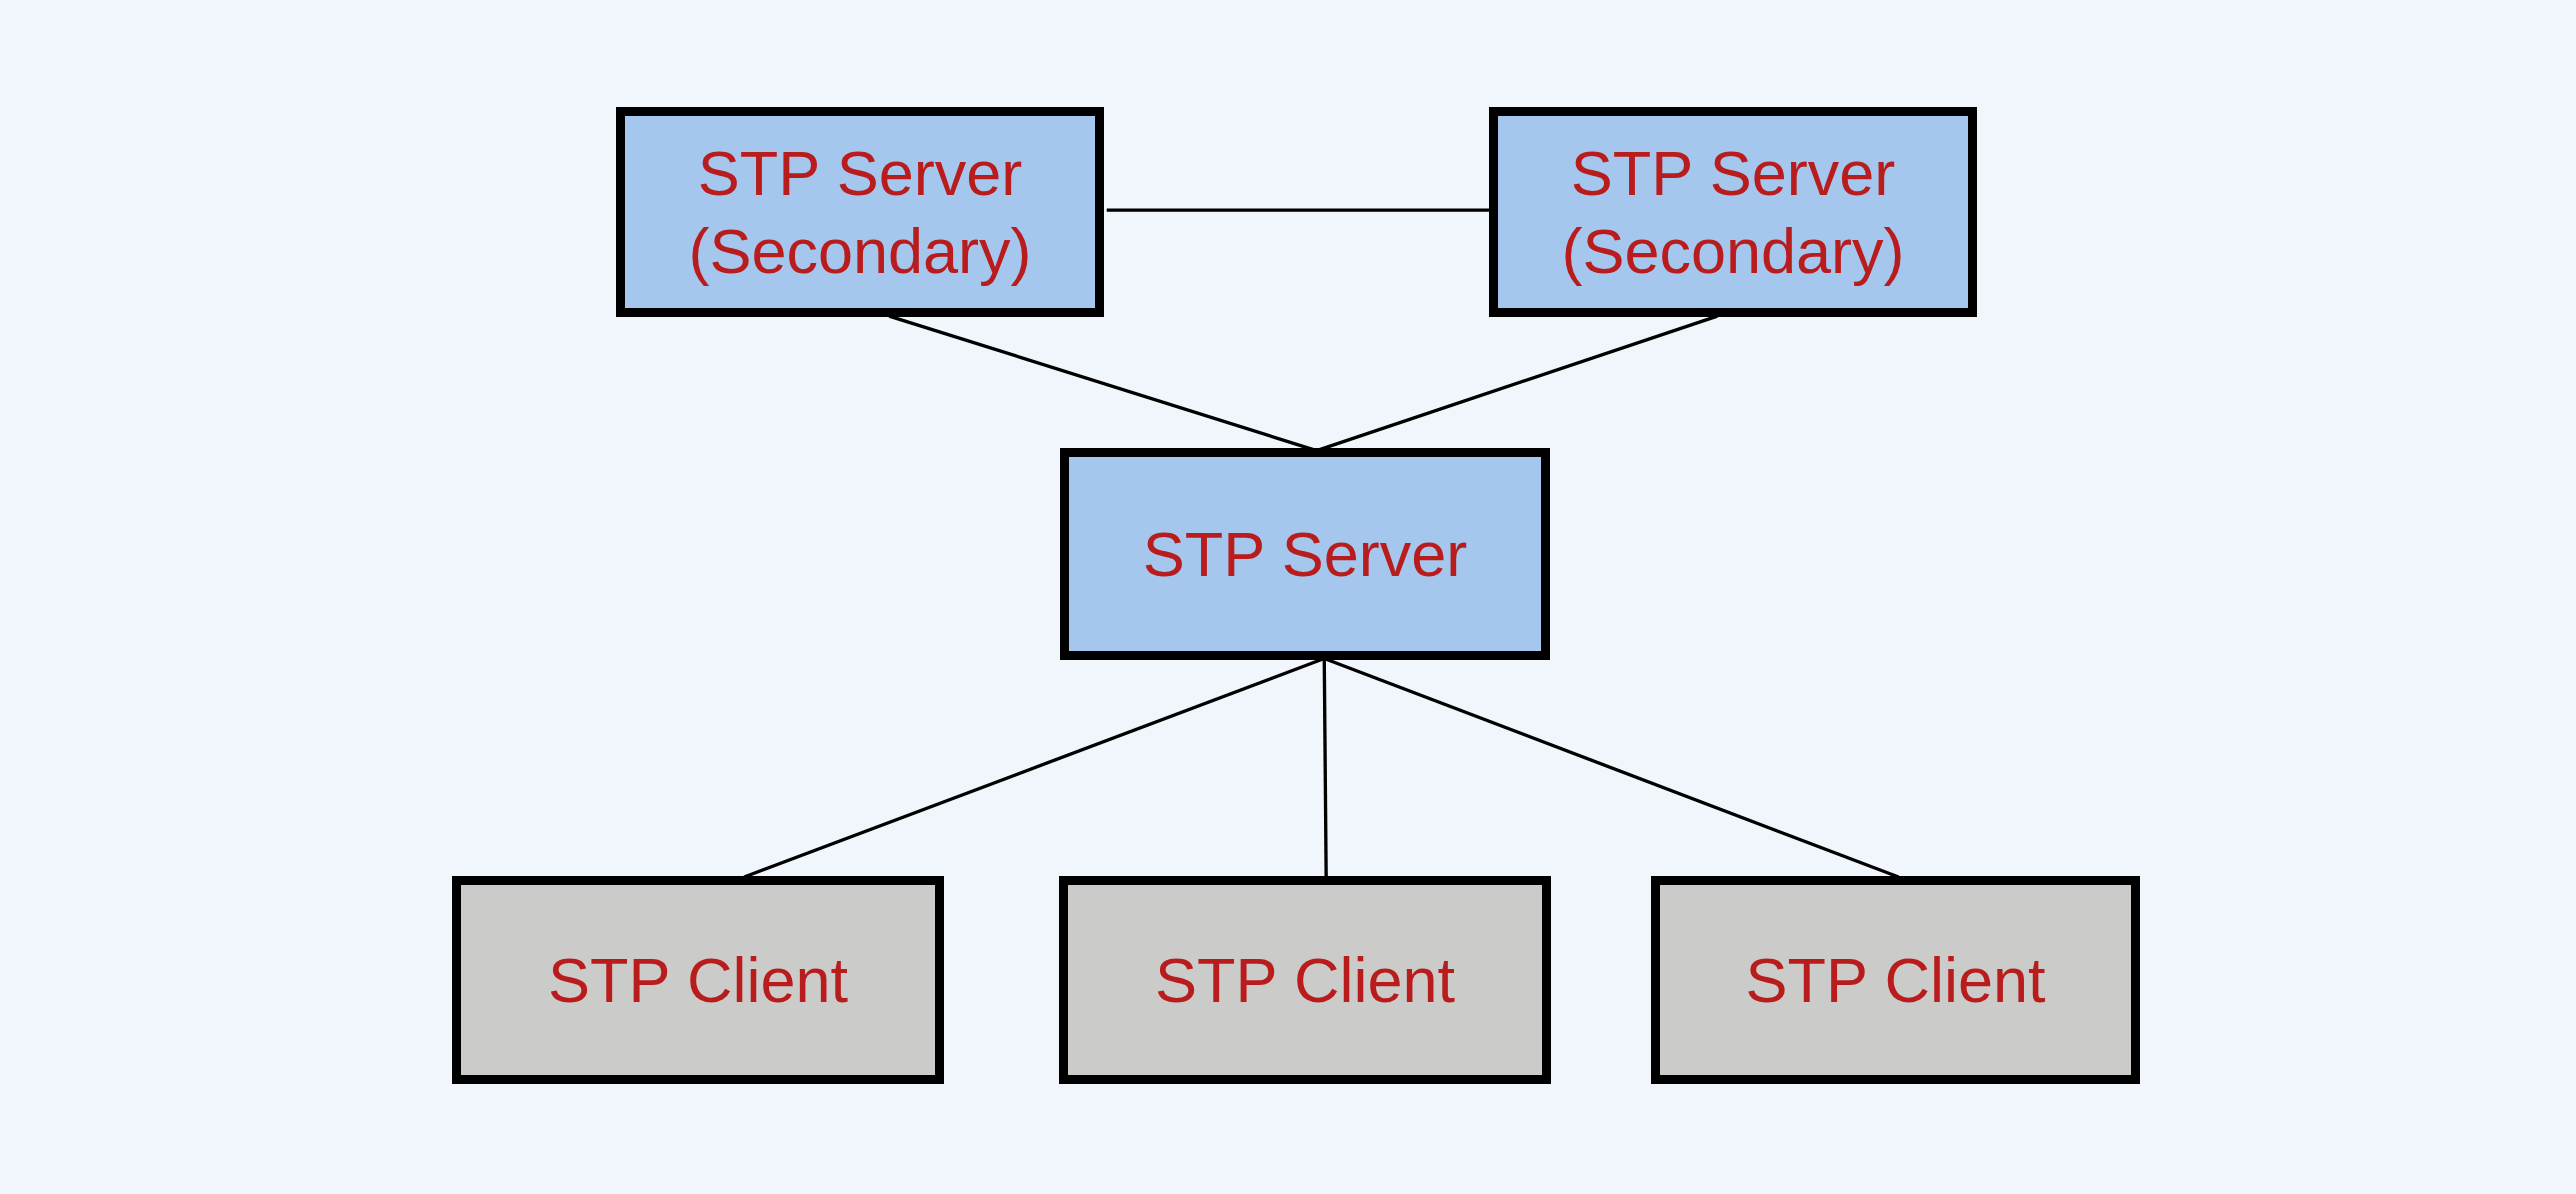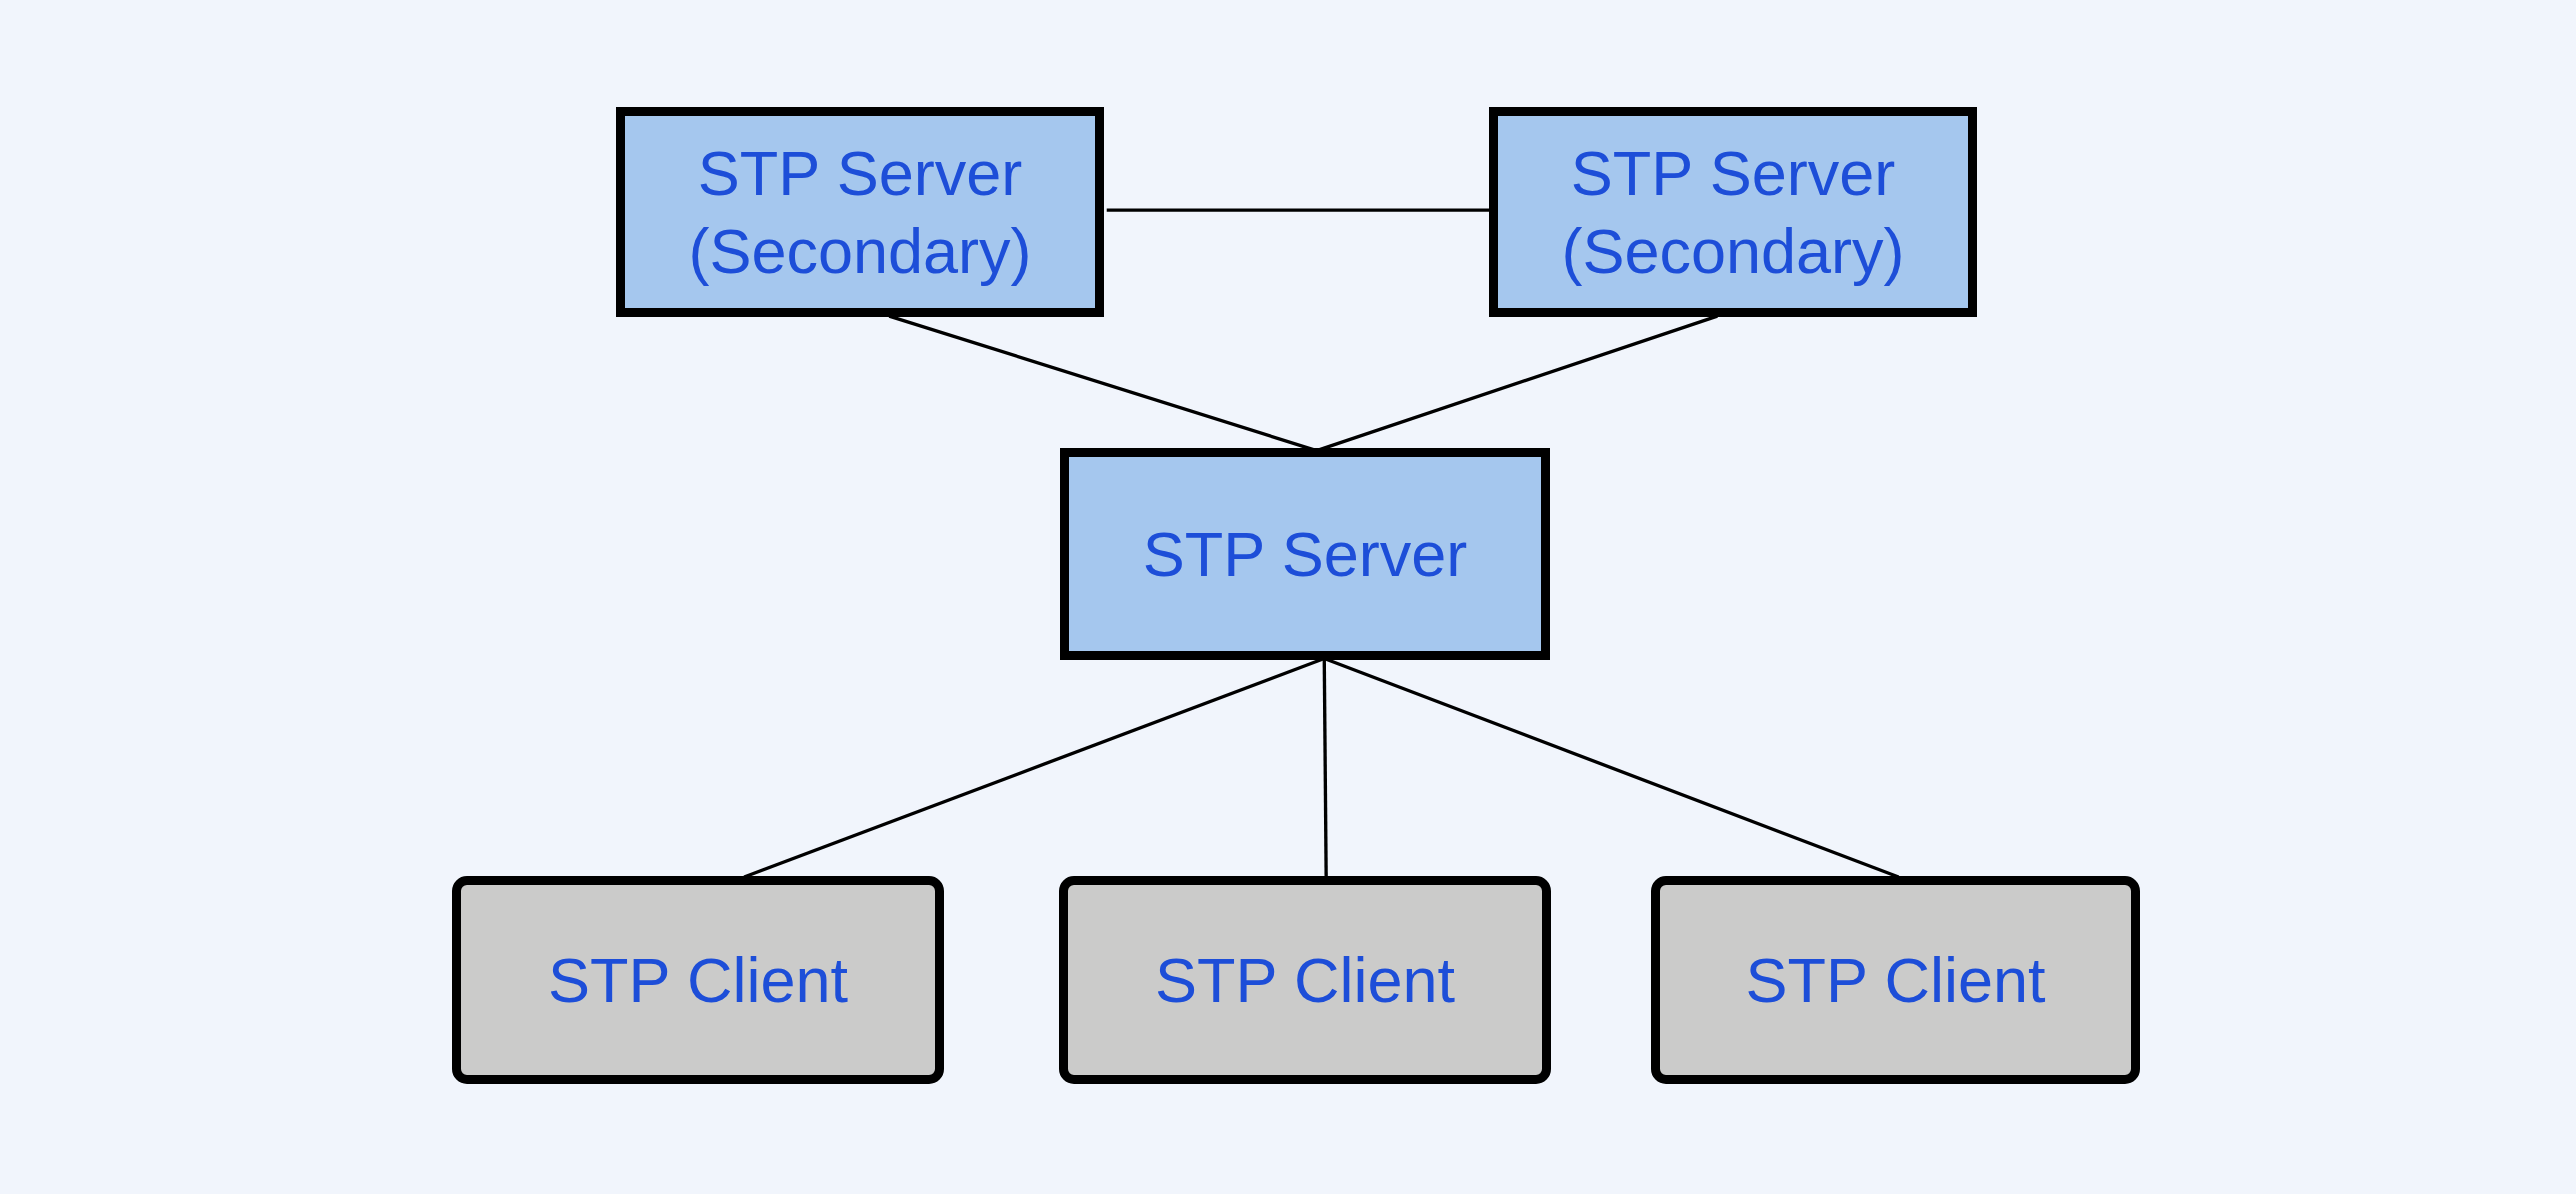--- a/index.html
+++ b/index.html
@@ -29,27 +29,27 @@
   }
   .node {
     position: absolute;
     box-sizing: border-box;
     border: 9.5px solid var(--border, #000000);
     display: flex;
     flex-direction: column;
     align-items: center;
     justify-content: center;
     text-align: center;
-    color: #1d4ed8;
+    color: #b91c1c;
     font-size: 63px;
     line-height: 78px;
     letter-spacing: 0px;
   }
   .node.server { background: var(--server-fill, #a5c7ee); }
-  .node.client { background: var(--client-fill, #cbcbca); border-radius: 15px; }
+  .node.client { background: var(--client-fill, #cbcbca); }
 
   .node.sec-left  { left: 616px;  top: 107px; width: 488px; height: 210px; }
   .node.sec-right { left: 1489px; top: 107px; width: 488px; height: 210px; }
   .node.primary   { left: 1060px; top: 448px; width: 490px; height: 212px; }
   .node.cli-left  { left: 452px;  top: 876px; width: 492px; height: 208px; }
   .node.cli-mid   { left: 1059px; top: 876px; width: 492px; height: 208px; }
   .node.cli-right { left: 1651px; top: 876px; width: 489px; height: 208px; }
 </style>
 </head>
 <body>

